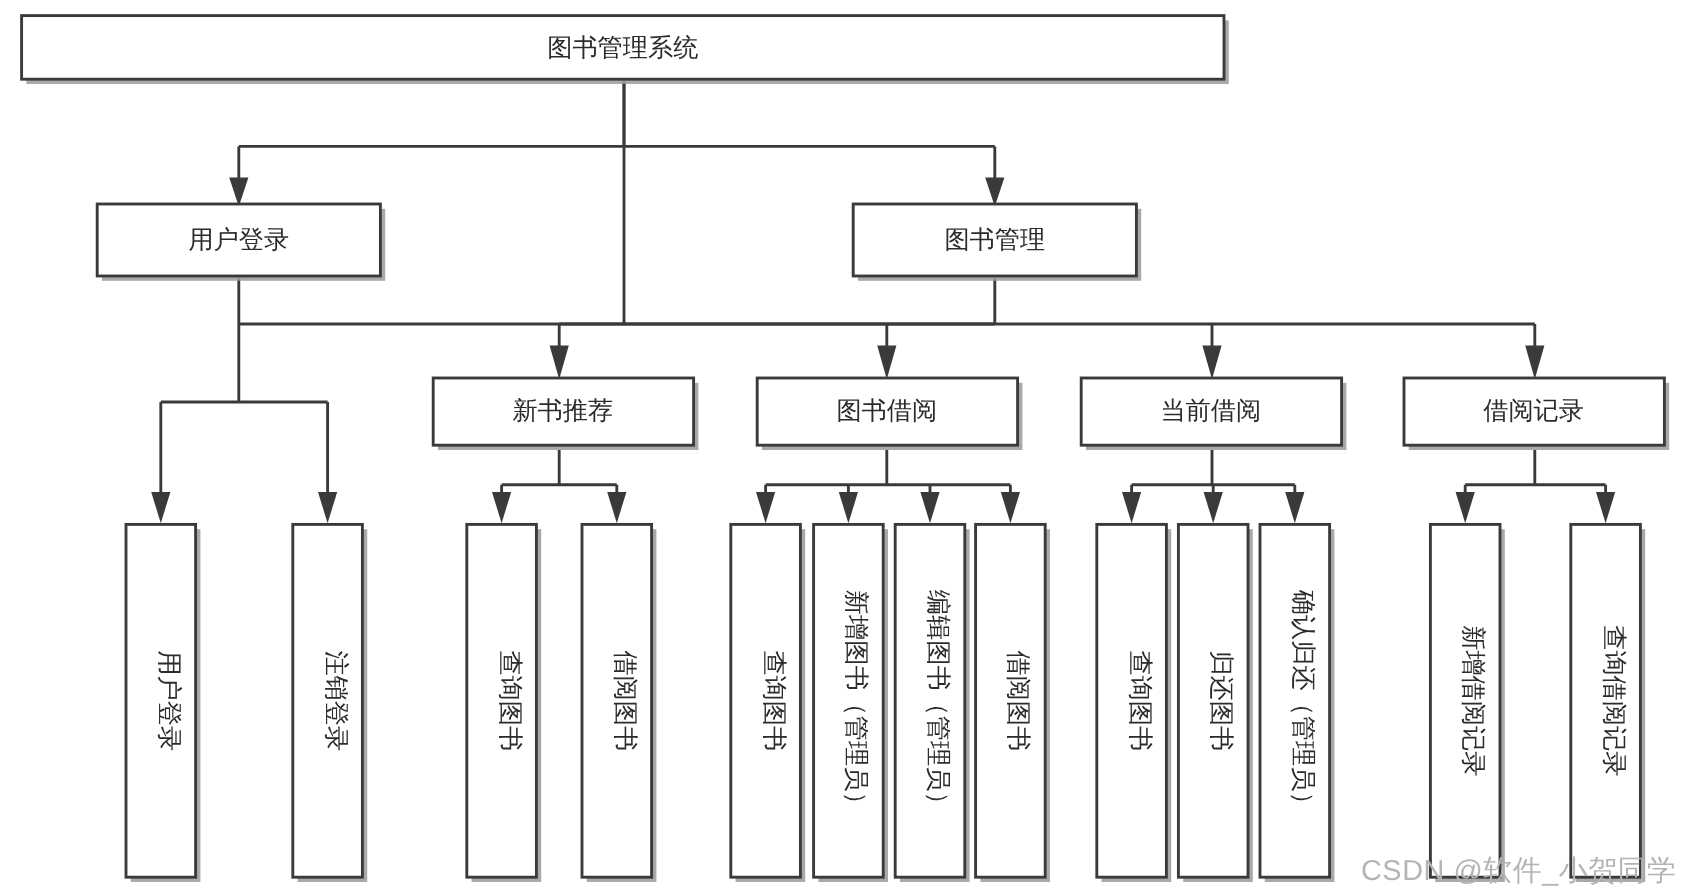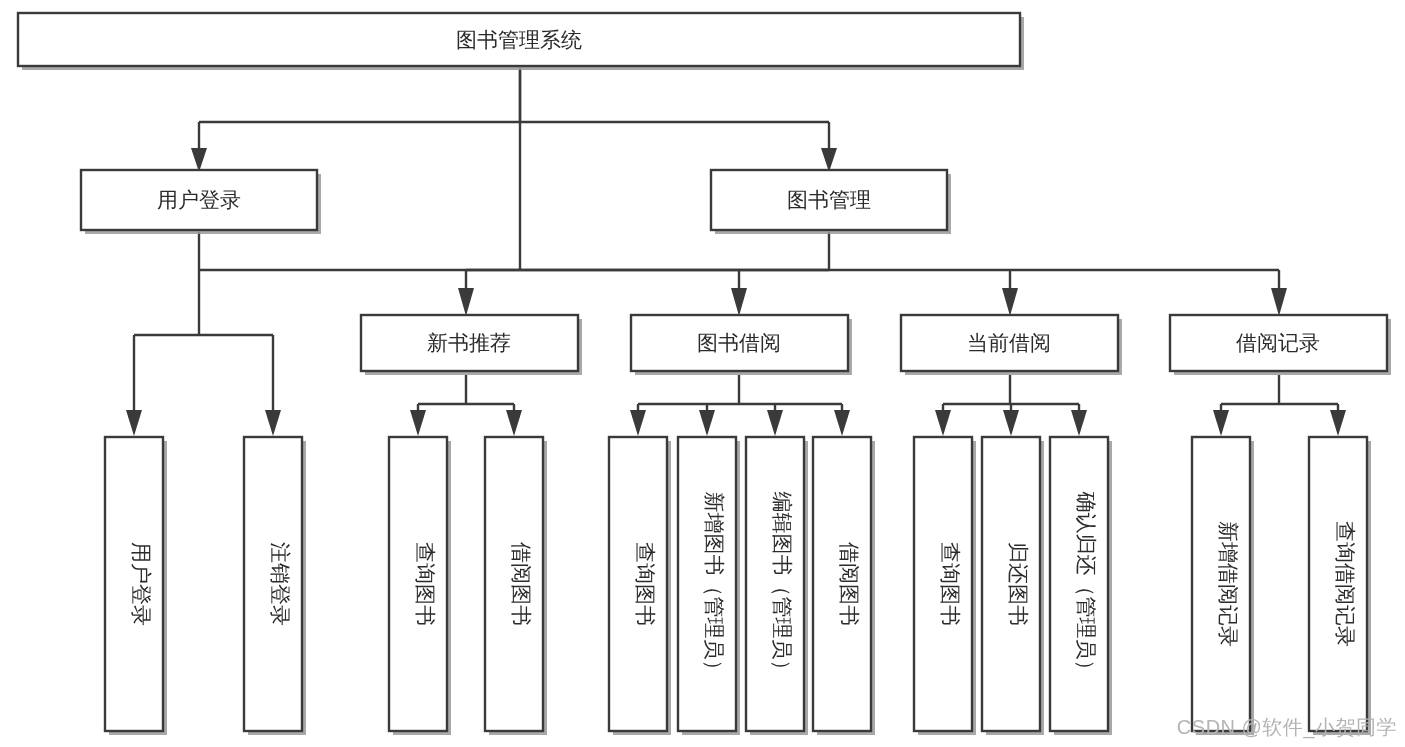--- a/index.html
+++ b/index.html
@@ -48,21 +48,21 @@
   }
   .arrow-head {
     fill: #3a3a3a;
     stroke: none;
   }
   .watermark {
     position: absolute;
     right: 8px;
     bottom: 6px;
     font-family: "Liberation Sans", "DejaVu Sans", sans-serif;
-    font-size: 20px;
+    font-size: 24px;
     color: #b4b4b4;
     letter-spacing: 0.5px;
     white-space: nowrap;
     user-select: none;
     margin-left: 44px;
   }
 </style>
 </head>
 <body>
 

